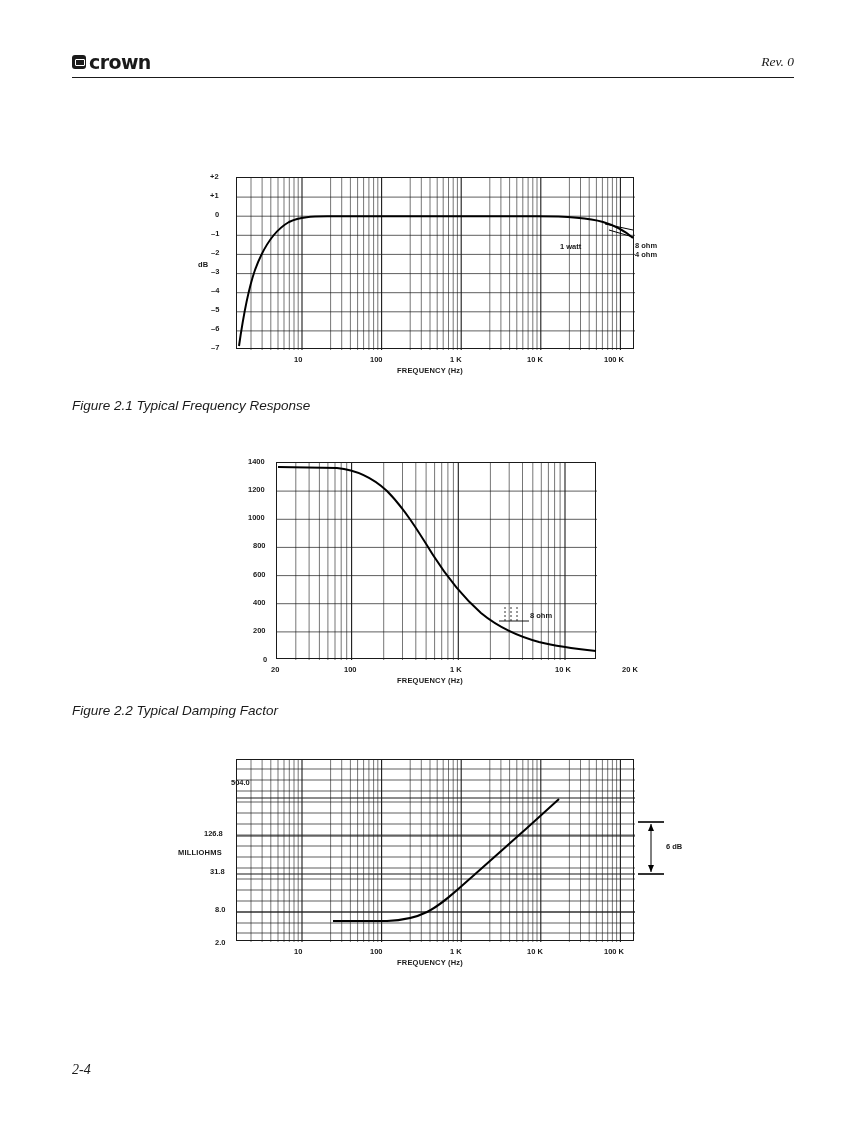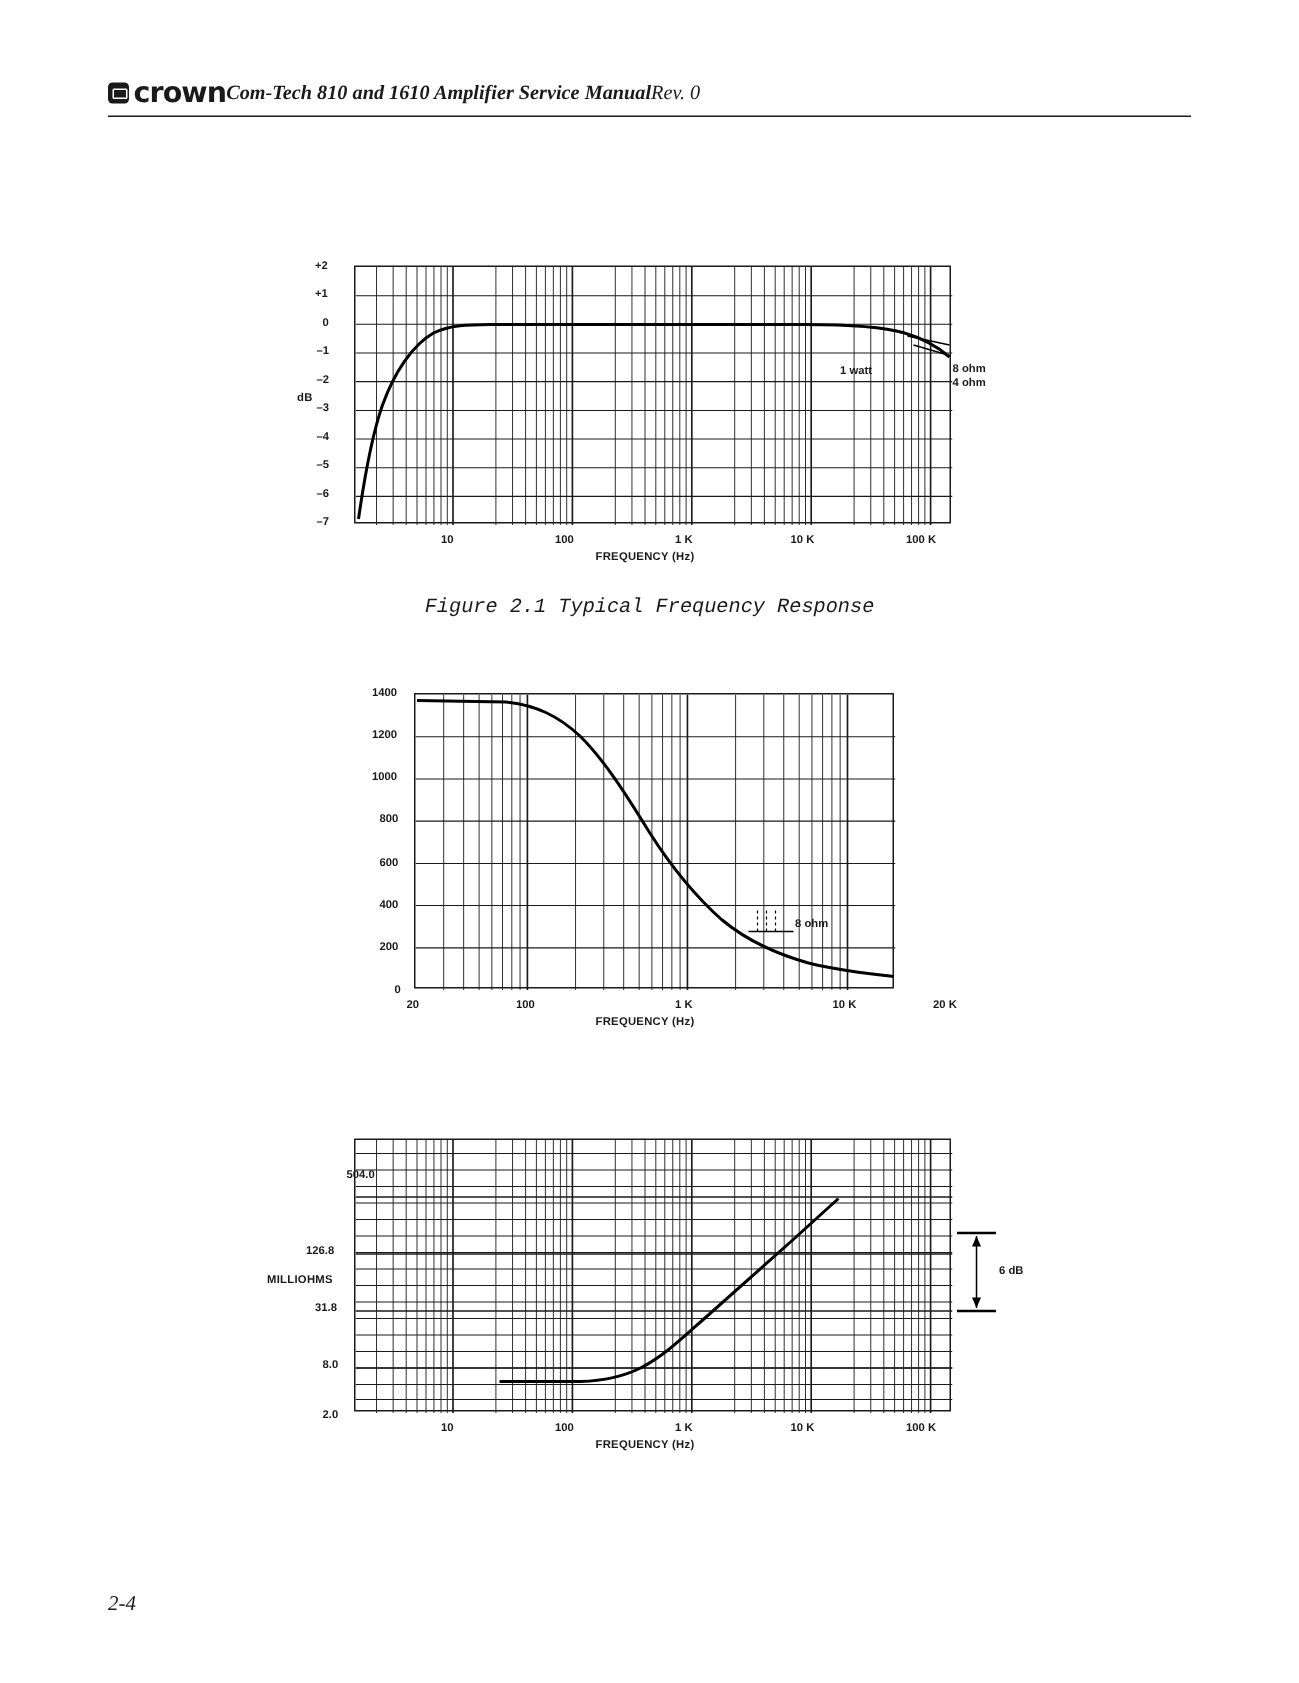--- a/index.html
+++ b/index.html
@@ -10,21 +10,21 @@
     color:#111;
     position:relative;
     overflow:hidden;
   }
 
   
   .page-header {
     position:absolute; left:72px; top:50px; width:722px; height:32px;
   }
   .header-row {
-    display:flex; align-items:center; 
+    display:flex; align-items:center; justify-content:space-between;
     height:24px;
   }
   .logo {
     display:flex; align-items:center; gap:3px;
   }
   .logo-mark {
     width:14px; height:14px; background:#1a1a1a; border-radius:3px;
     position:relative;
   }
   .logo-mark:after {
@@ -45,23 +45,23 @@
     font-style:italic; font-weight:normal; font-size:13.5px; color:#1a1a1a;
   }
   .header-rule {
     position:absolute; left:0; top:27px; width:722px;
     border-top:1.6px solid #1a1a1a;
   }
 
   
   .figure { position:absolute; }
   .fig-caption {
-    font-family:Liberation Mono, monospace;
+    font-family:Liberation Sans, sans-serif;
     font-style:italic; font-size:13.5px; color:#1a1a1a;
-    text-align:center; white-space:nowrap;
+    text-align:left; white-space:nowrap;
   }
 
   .plot {
     position:absolute;
     border:1.3px solid #1a1a1a;
     background:#ffffff;
     box-sizing:border-box;
   }
   .grid-svg { position:absolute; left:0; top:0; }
   .curve-svg { position:absolute; left:0; top:0; }
@@ -93,21 +93,20 @@
 </style>
 </head>
 <body>
 
 <div class="page-header">
   <div class="header-row">
     <div class="logo">
       <span class="logo-mark"></span>
       <span class="logo-text">crown</span>
     </div>
-    <div class="header-title">Com-Tech 810 and 1610 Amplifier Service Manual</div>
     <div class="header-rev">Rev. 0</div>
   </div>
   <div class="header-rule"></div>
 </div>
 
 <div class="figure" style="left:72px; top:170px; width:722px; height:250px;">
 
   <div class="plot" style="left:164px; top:7px; width:398px; height:172px;">
     <svg class="grid-svg" width="398" height="172">
 
@@ -283,20 +282,21 @@
 
   <div class="tick-label" style="left:199px; top:210px;">20</div>
   <div class="tick-label" style="left:272px; top:210px;">100</div>
   <div class="tick-label" style="left:378px; top:210px;">1 K</div>
   <div class="tick-label" style="left:483px; top:210px;">10 K</div>
   <div class="tick-label" style="left:515px; top:210px;padding-left:35px;">20 K</div>
   <div class="axis-title" style="left:325px; top:221px;">FREQUENCY (Hz)</div>
 
   <div class="annot" style="left:458px; top:156px;">8 ohm</div>
 
+  <div class="fig-caption" style="position:absolute; left:0; top:248px; width:722px;">Figure 2.2  Typical Damping Factor</div>
 </div>
 
 <div class="figure" style="left:72px; top:752px; width:722px; height:260px;">
 
   <div class="plot" style="left:164px; top:7px; width:398px; height:182px;">
     <svg class="grid-svg" width="398" height="182">
 
       <g stroke="#1a1a1a" stroke-width="0.7">
         <line x1="0" y1="9" x2="398" y2="9"></line>
         <line x1="0" y1="20" x2="398" y2="20"></line>

